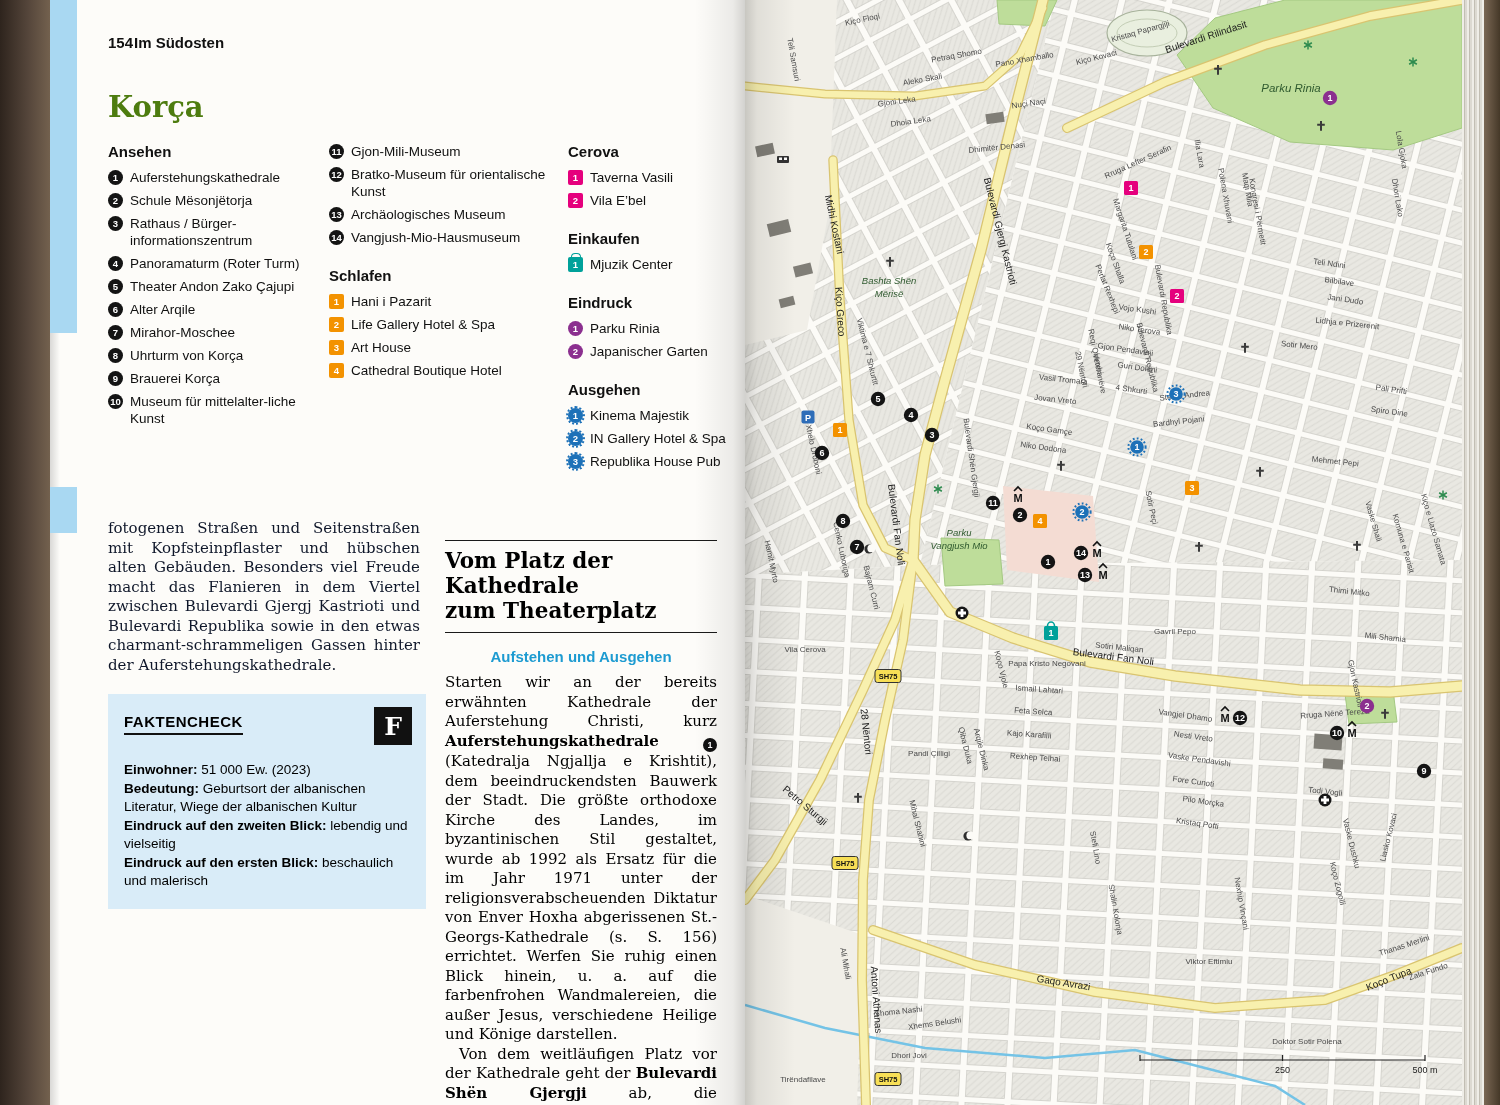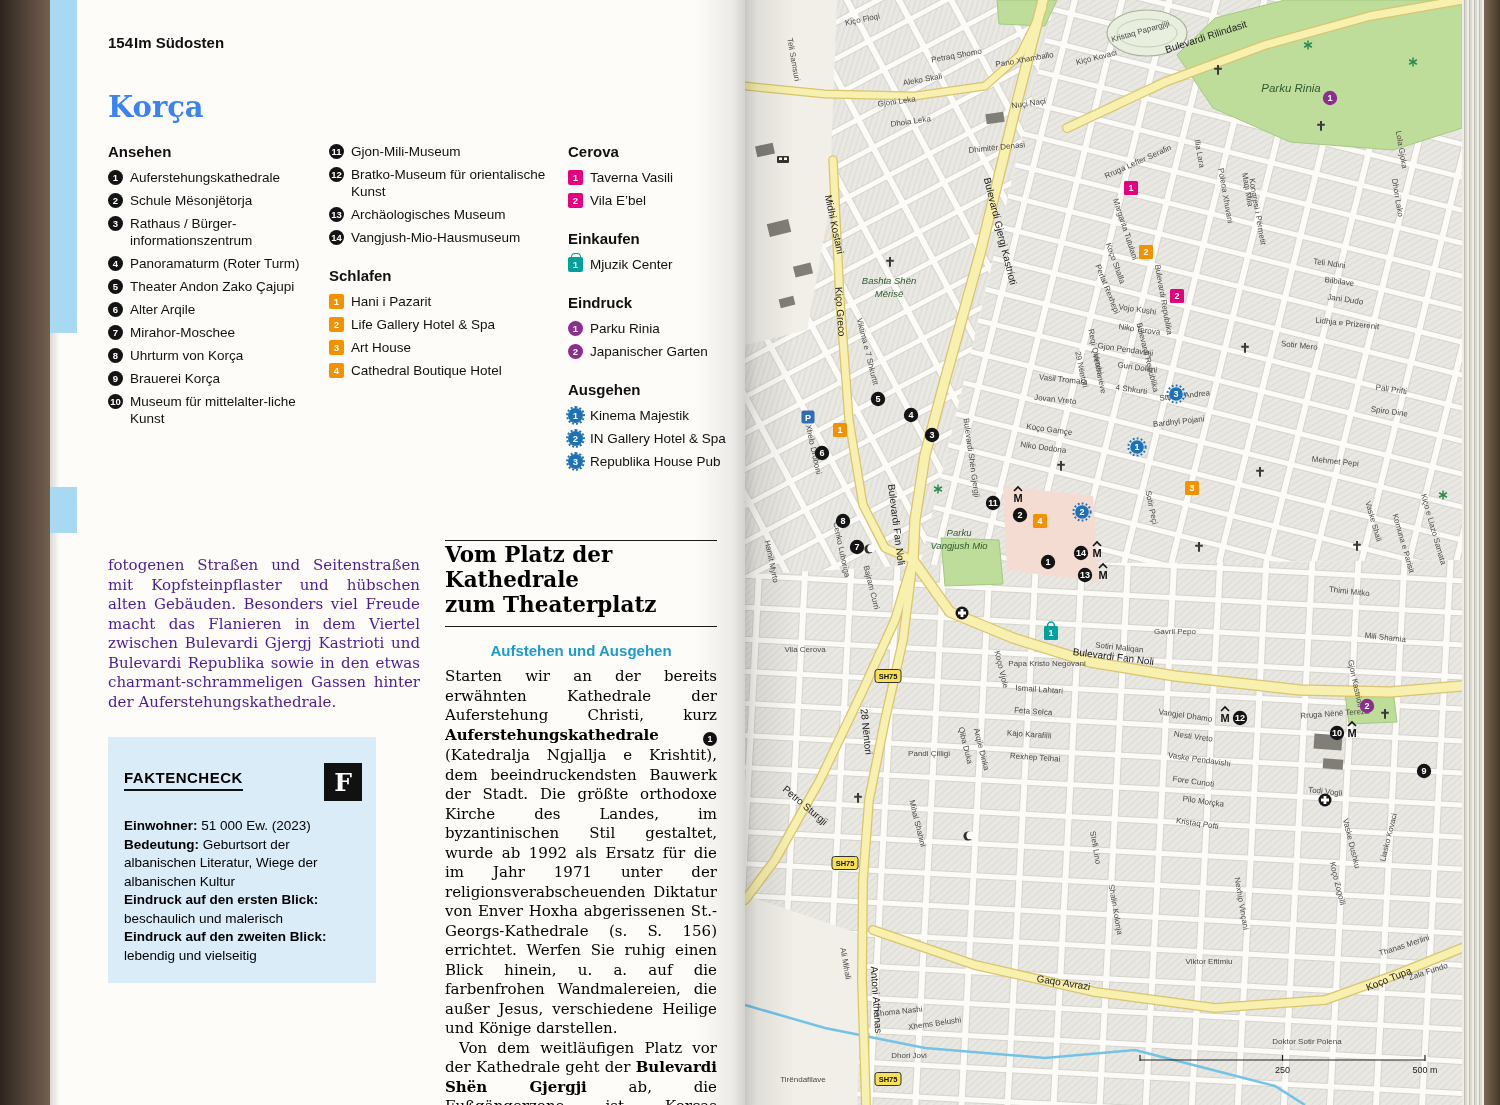--- a/index.html
+++ b/index.html
@@ -17,51 +17,51 @@
     background:linear-gradient(90deg,rgba(0,0,0,.14),rgba(0,0,0,0));pointer-events:none;}
   .page-right{position:absolute;left:745px;top:0;width:717px;height:1105px;background:#f7f6f2;overflow:hidden;}
   .spine-shadow{position:absolute;left:695px;top:0;width:100px;height:100%;z-index:6;pointer-events:none;
     background:linear-gradient(90deg,rgba(0,0,0,0) 0%,rgba(0,0,0,.07) 38%,rgba(0,0,0,.17) 50%,rgba(0,0,0,.07) 62%,rgba(0,0,0,0) 100%);}
   .tab{position:absolute;left:0;width:27px;background:var(--c-tab,#a9d8f2);}
   .tab1{top:0;height:333px;}
   .tab2{top:487px;height:46px;}
   .runhead{position:absolute;left:58px;top:34px;font-size:15px;font-weight:bold;color:#111;}
   .runhead .chapter{margin-left:1px;}
   .city-title{position:absolute;left:58px;top:90px;margin:0;font-family:"DejaVu Serif",serif;
-    font-size:29px;font-weight:bold;color:#3b82f6;}
+    font-size:29px;font-weight:bold;color:#4d7c0f;}
   .legend{position:absolute;left:58px;top:143px;display:flex;gap:15px;color:#111;
     font-size:13.5px;line-height:17px;}
   .lcol:nth-child(1){width:206px;}
   .lcol:nth-child(2){width:224px;}
   .lcol:nth-child(3){width:188px;}
   .lhead{font-weight:bold;font-size:15px;margin:0 0 9px 0;}
   .lhead.gap{margin-top:21px;}
   .litem{display:flex;gap:7px;margin-bottom:6px;}
   .mk{flex:0 0 auto;width:15px;height:15px;border-radius:50%;background:var(--c-sight,#141414);
     color:#fff;font-size:9.5px;font-weight:bold;display:flex;align-items:center;justify-content:center;margin-top:1px;}
   .mk.hotel{border-radius:2px;background:var(--c-hotel,#f39200);}
   .mk.food{border-radius:2px;background:var(--c-food,#e5007d);}
   .mk.shop{border-radius:2px;background:var(--c-shop,#00a19a);position:relative;}
   .mk.shop::before{content:"";position:absolute;top:-4px;left:3px;width:8px;height:5px;
     border:1.6px solid var(--c-shop,#00a19a);border-bottom:none;border-radius:4px 4px 0 0;}
   .mk.move{background:var(--c-move,#8b2f8f);}
   .mk.night{background:var(--c-night,#1d71b8);outline:2px dotted var(--c-night,#1d71b8);outline-offset:0;}
-  .intro{position:absolute;left:58px;top:556px;width:312px;font-family:"DejaVu Serif",serif;
-    font-size:15px;line-height:19.5px;text-align:justify;color:#4c1d95;}
-  .factbox{position:absolute;left:58px;top:737px;width:268px;box-sizing:border-box;
-    background:var(--c-factbox,#d9ecf8);padding:28px 16px 18px 16px;}
+  .intro{position:absolute;left:58px;top:519px;width:312px;font-family:"DejaVu Serif",serif;
+    font-size:15px;line-height:19.5px;text-align:justify;color:#0f172a;}
+  .factbox{position:absolute;left:58px;top:694px;width:318px;box-sizing:border-box;
+    background:var(--c-factbox,#d9ecf8);padding:15px 16px 18px 16px;}
   .factbox-head{position:relative;margin-bottom:16px;height:36px;}
   .factbox-title{font-weight:bold;font-size:15px;letter-spacing:.5px;border-bottom:2px solid #111;
     padding-bottom:3px;display:inline-block;margin-top:4px;}
   .factbox-icon{position:absolute;right:-2px;top:-2px;width:38px;height:38px;background:#111;color:#fff;
     font-family:"DejaVu Serif",serif;font-size:25px;font-weight:bold;display:flex;align-items:center;justify-content:center;}
   .fact{font-size:13.5px;line-height:18.5px;}
   .article{position:absolute;left:395px;top:540px;width:272px;}
   .art-rule{border-top:1.3px solid #1a1a1a;}
-  .art-head{margin:1px 0 9px 0;font-family:"DejaVu Serif",serif;font-size:21.5px;line-height:25px;
+  .art-head{margin:7px 0 9px 0;font-family:"DejaVu Serif",serif;font-size:21.5px;line-height:25px;
     font-weight:bold;color:#000;}
   .art-sub{margin:15px 0 8px 0;font-weight:bold;font-size:15px;color:var(--c-accent,#1d9bd1);text-align:center;}
   .apara{margin:0;font-family:"DejaVu Serif",serif;font-size:15px;line-height:19.5px;text-align:justify;color:#000;}
   .apara.indent{text-indent:14px;}
   .in-mk{display:inline-flex;width:14px;height:14px;border-radius:50%;background:#111;color:#fff;
     font-size:9px;font-weight:bold;align-items:center;justify-content:center;vertical-align:-2px;
     font-family:"Liberation Sans",sans-serif;}
   #map{display:block;}
   #map text{font-family:"Liberation Sans",sans-serif;}
   .lbl{font-size:8px;fill:#4a4a4a;}
@@ -211,22 +211,22 @@
     <div class="intro">fotogenen Straßen und Seitenstraßen mit Kopfsteinpflaster und hübschen alten Gebäuden. Besonders viel Freude macht das Flanieren in dem Viertel zwischen Bulevardi Gjergj Kastrioti und Bulevardi Republika sowie in den etwas charmant-schrammeligen Gassen hinter der Auferstehungskathedrale.</div>
 
     <div class="factbox">
       <div class="factbox-head">
         <span class="factbox-title">FAKTENCHECK</span>
         <span class="factbox-icon">F</span>
       </div>
       <div id="facts">
           <div class="fact"><b>Einwohner: </b>51 000 Ew. (2023)</div>
           <div class="fact"><b>Bedeutung: </b>Geburtsort der albanischen Literatur, Wiege der albanischen Kultur</div>
+          <div class="fact"><b>Eindruck auf den zweiten Blick: </b>lebendig und vielseitig</div>
           <div class="fact"><b>Eindruck auf den ersten Blick: </b>beschaulich und malerisch</div>
-          <div class="fact"><b>Eindruck auf den zweiten Blick: </b>lebendig und vielseitig</div>
         </div>
     </div>
 
     <div class="article">
       <div class="art-rule"></div>
       <h2 class="art-head"><span>Vom Platz der Kathedrale</span><br><span>zum Theaterplatz</span></h2>
       <div class="art-rule"></div>
       <div class="art-sub">Aufstehen und Ausgehen</div>
       <div id="art-paras">
           <p class="apara">Starten wir an der bereits erwähnten Kathedrale der Auferstehung Christi, kurz <b>Auferstehungskathedrale</b> <span class="in-mk">1</span> (Katedralja Ngjallja e Krishtit), dem beeindruckendsten Bauwerk der Stadt. Die größte orthodoxe Kirche des Landes, im byzantinischen Stil gestaltet, wurde ab 1992 als Ersatz für die im Jahr 1971 unter der religionsverabscheuenden Diktatur von Enver Hoxha abgerissenen St.-Georgs-Kathedrale (s. S. 156) errichtet. Werfen Sie ruhig einen Blick hinein, u. a. auf die farbenfrohen Wandmalereien, die außer Jesus, verschiedene Heilige und Könige darstellen.</p>

